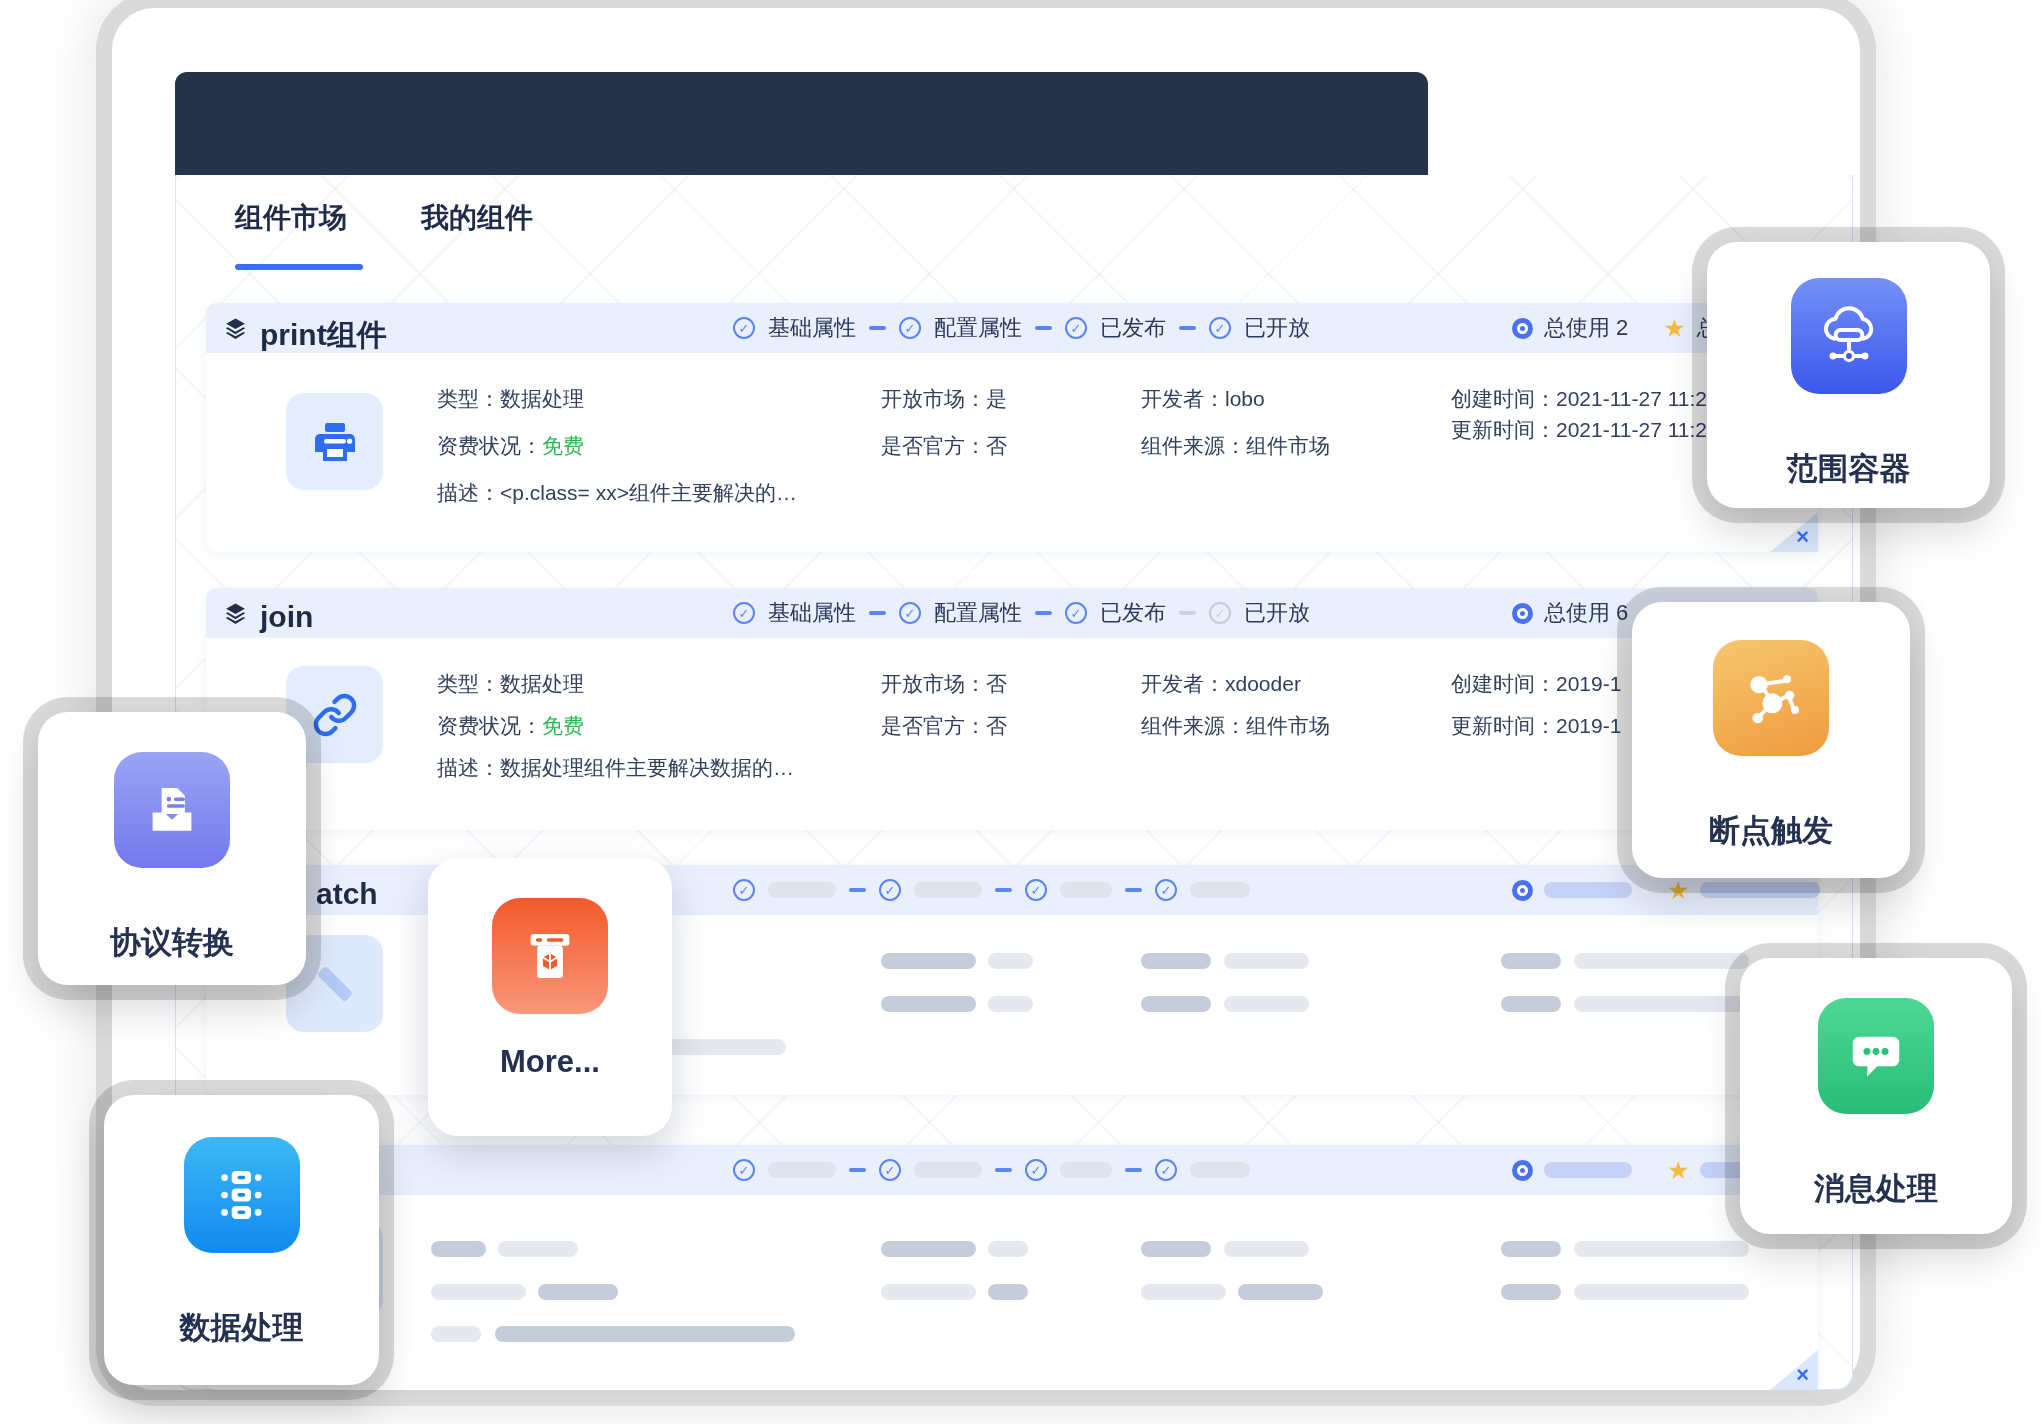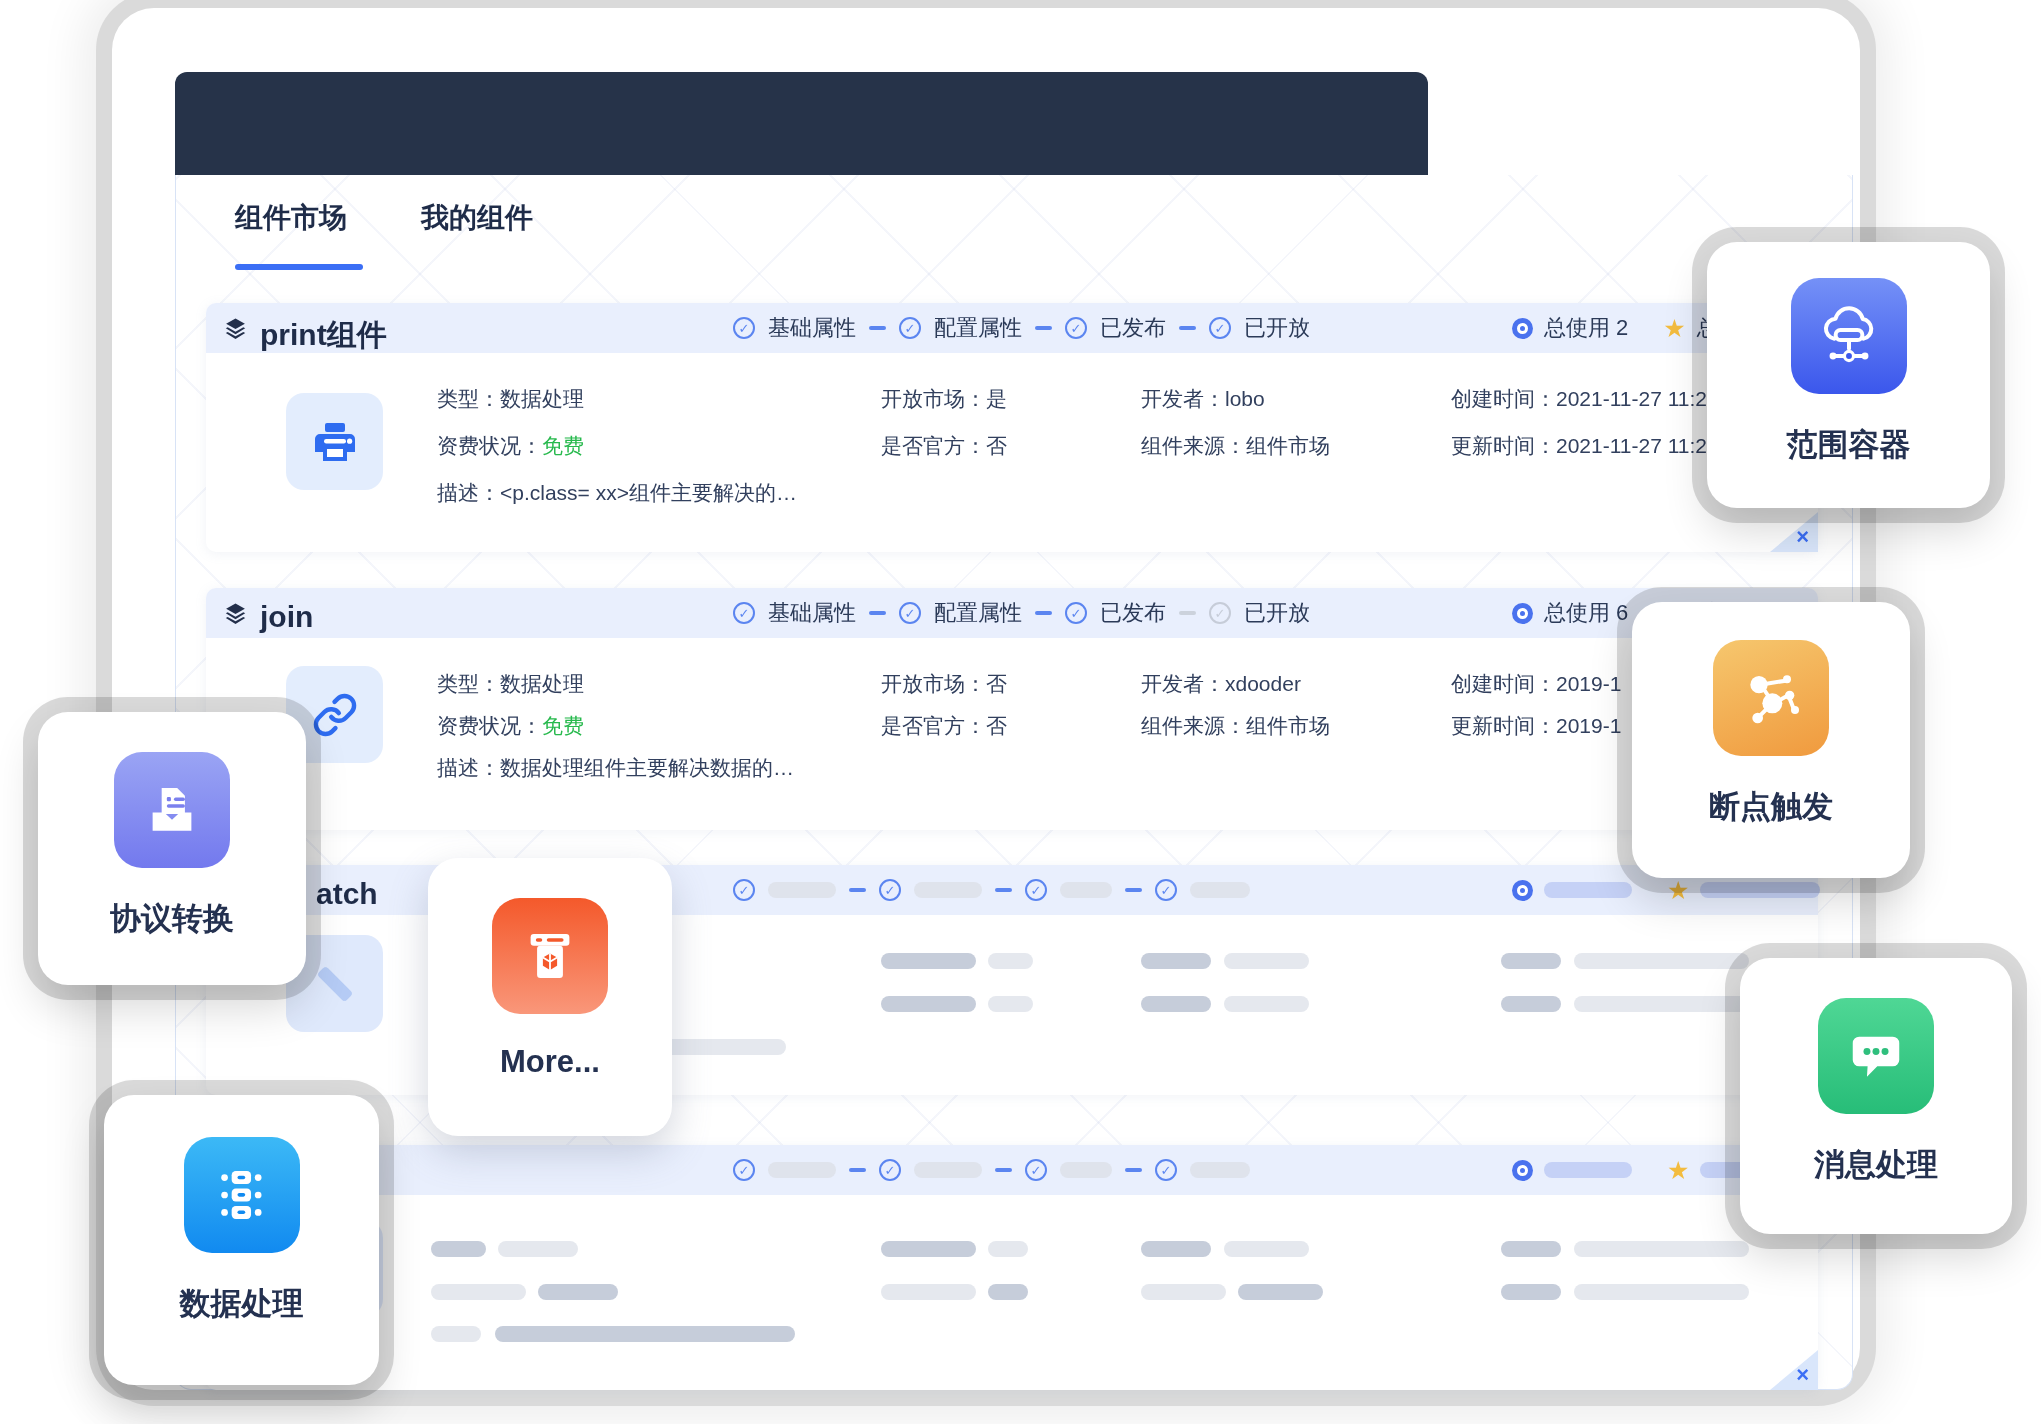--- a/index.html
+++ b/index.html
@@ -56,21 +56,21 @@
   .bd{background:#c6cdda;}
   .bl{background:#e5e8ee;}
 
   .fold{position:absolute;right:0;bottom:0;width:48px;height:40px;background:#d9e6fb;
         clip-path:polygon(100% 0,100% 100%,0 100%);cursor:pointer;}
   .fold span{position:absolute;right:9px;bottom:4px;color:#3b6ef5;font-size:22px;font-weight:700;line-height:1;}
 
   
   .fcard{position:absolute;background:#fff;border-radius:30px;display:flex;flex-direction:column;
          align-items:center;z-index:50;}
-  .fcard.ringed{box-shadow:0 0 0 15px rgba(0,0,0,0.145), 0 22px 44px rgba(0,0,0,0.16);}
+  .fcard.ringed{box-shadow:0 0 0 15px rgba(0,0,0,0.145), 0 22px 44px rgba(0,0,0,0.16);gap:24px;}
   .fcard.soft{box-shadow:0 16px 38px rgba(110,120,145,0.30);}
   .ficon{width:116px;height:116px;border-radius:28px;display:flex;align-items:center;justify-content:center;}
   .flabel{font-size:31px;font-weight:700;color:#243150;margin-top:30px;}
 </style>
 </head>
 <body>
 
 <div class="page">
 
   <div class="outer"></div>
@@ -144,21 +144,21 @@
       </div>
       <div class="frow" style="left:935px;top:82px;">
         <span>开发者：</span><span>lobo</span>
       </div>
       <div class="frow" style="left:935px;top:129px;">
         <span>组件来源：</span><span>组件市场</span>
       </div>
       <div class="frow" style="left:1245px;top:82px;">
         <span>创建时间：</span><span>2021-11-27 11:2</span>
       </div>
-      <div class="frow" style="left:1245px;top:129px;">
+      <div class="frow" style="left:1245px;top:113px;">
         <span>更新时间：</span><span>2021-11-27 11:2</span>
       </div>
 
       <div class="fold">
           <span>×</span>
         </div>
     </div>
 
     <div class="card" style="top:413px;height:242px;">
       <div class="chead"></div>

